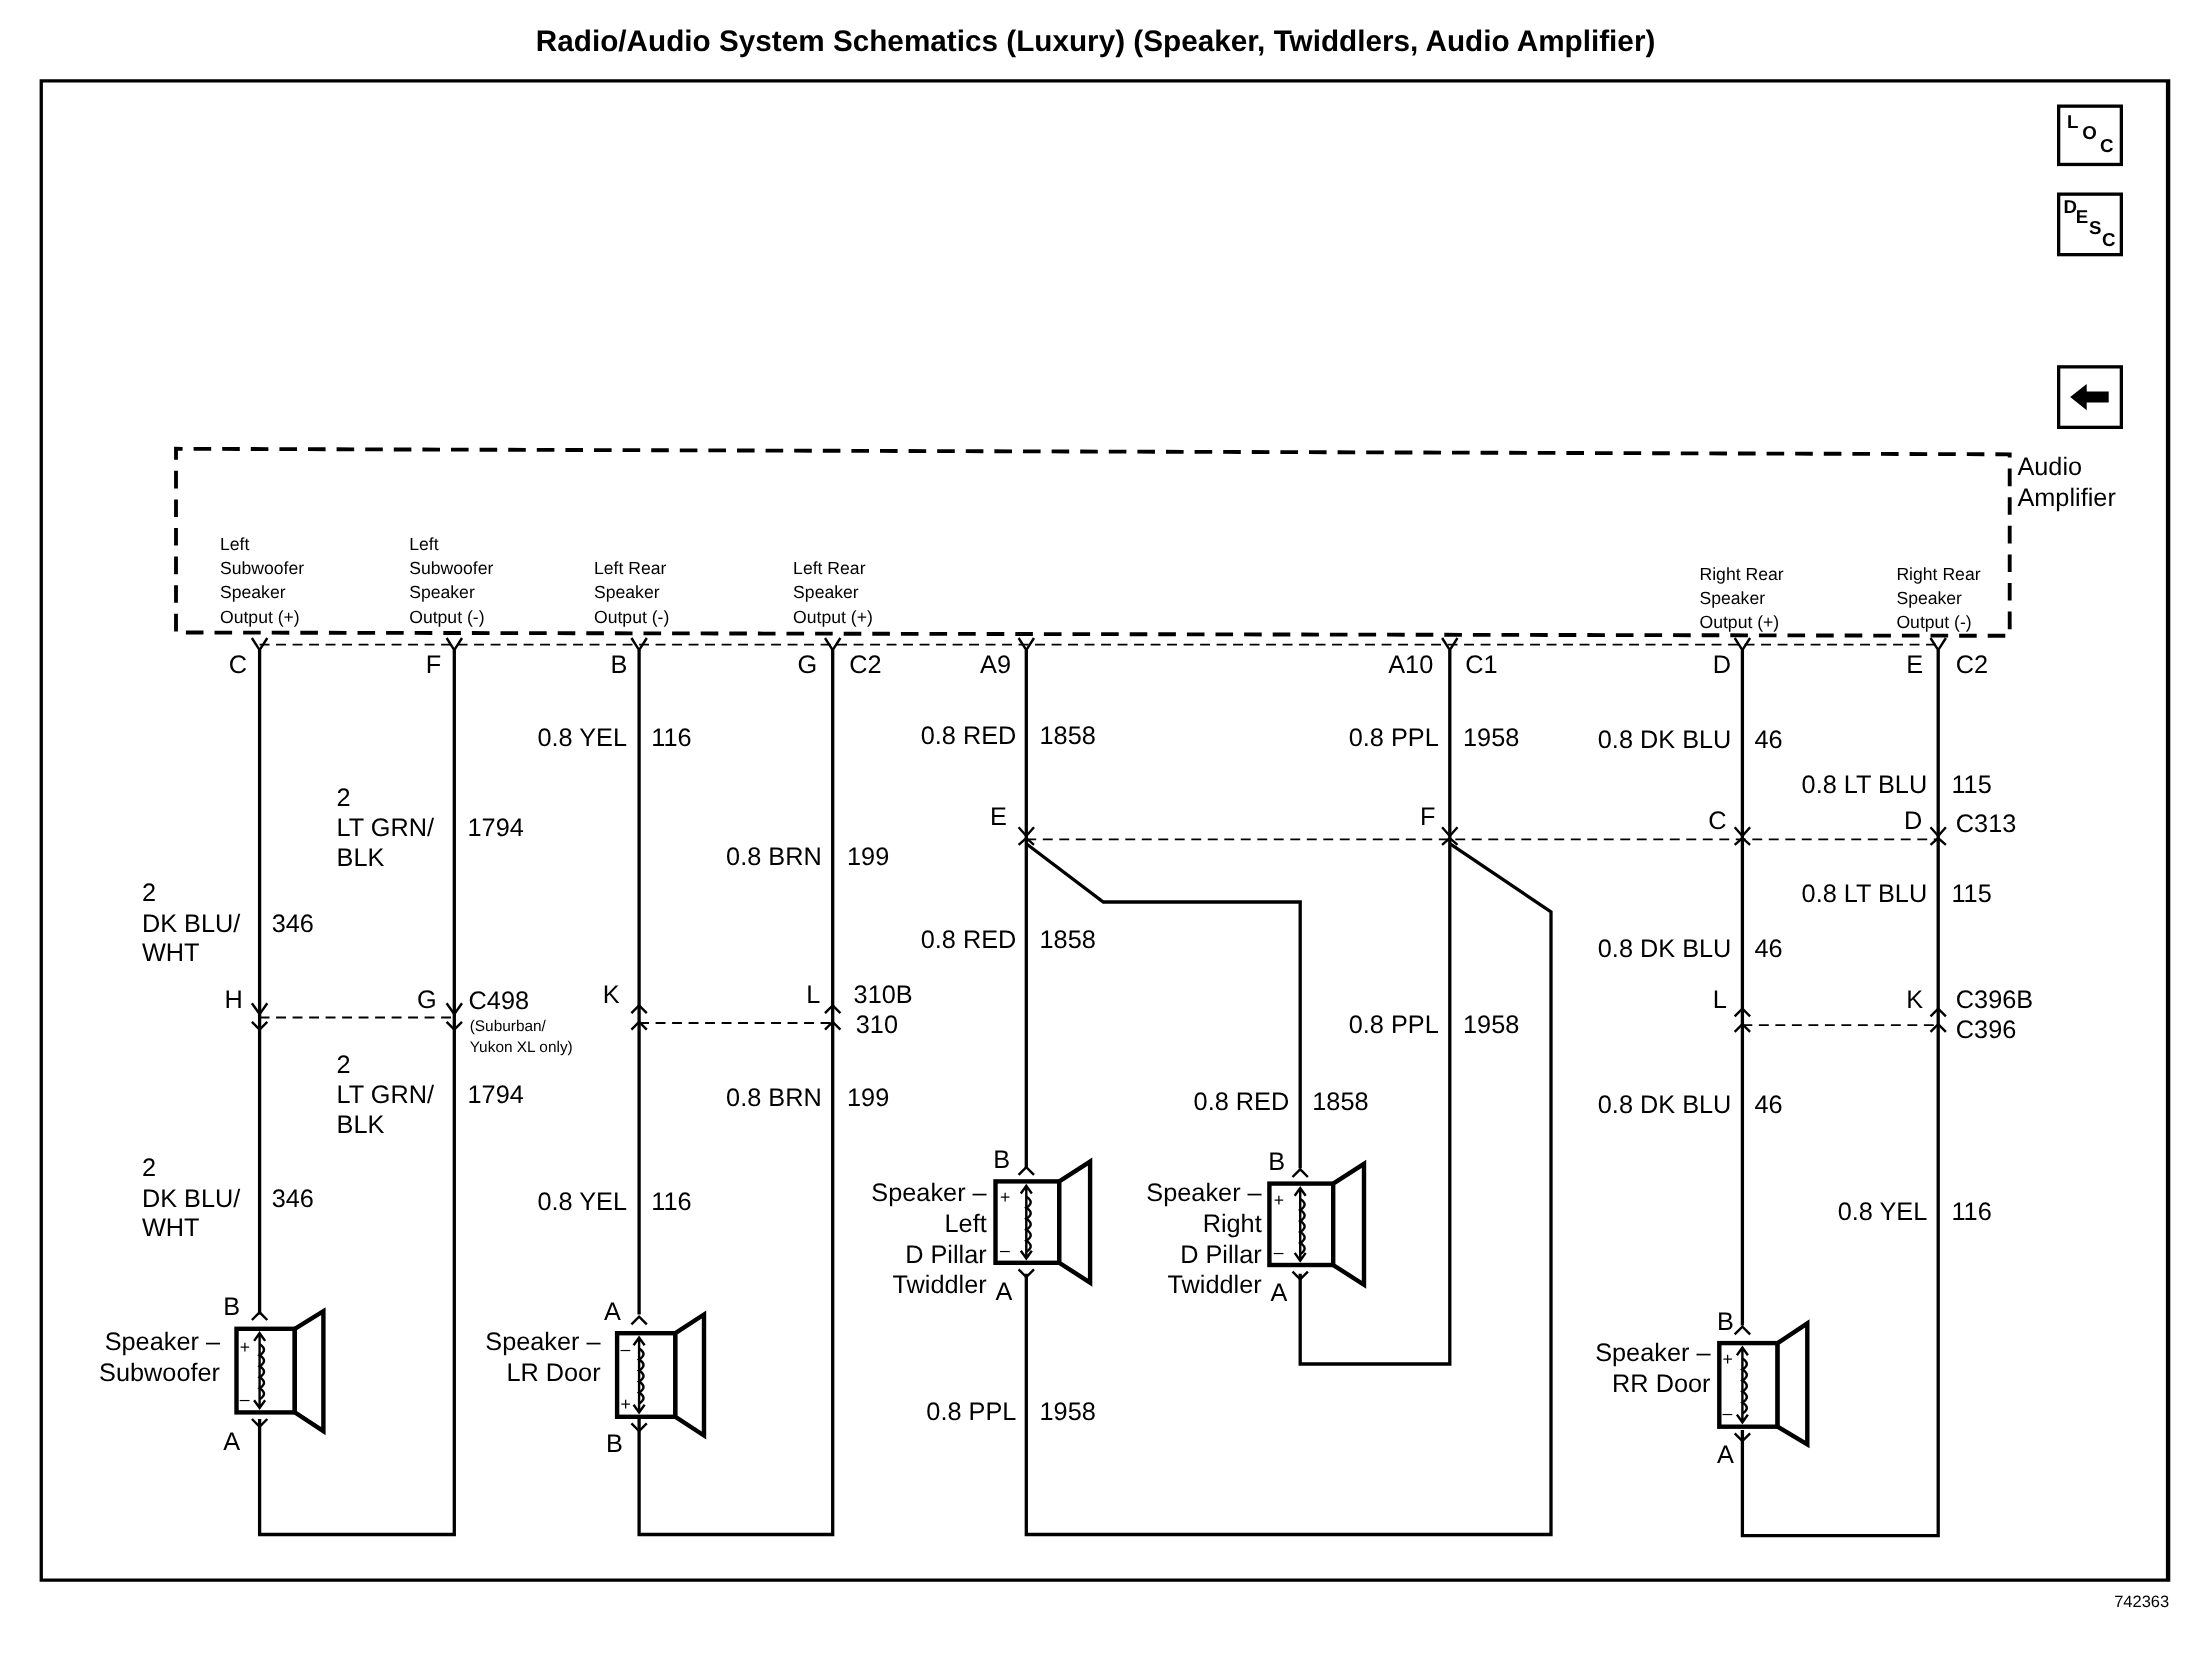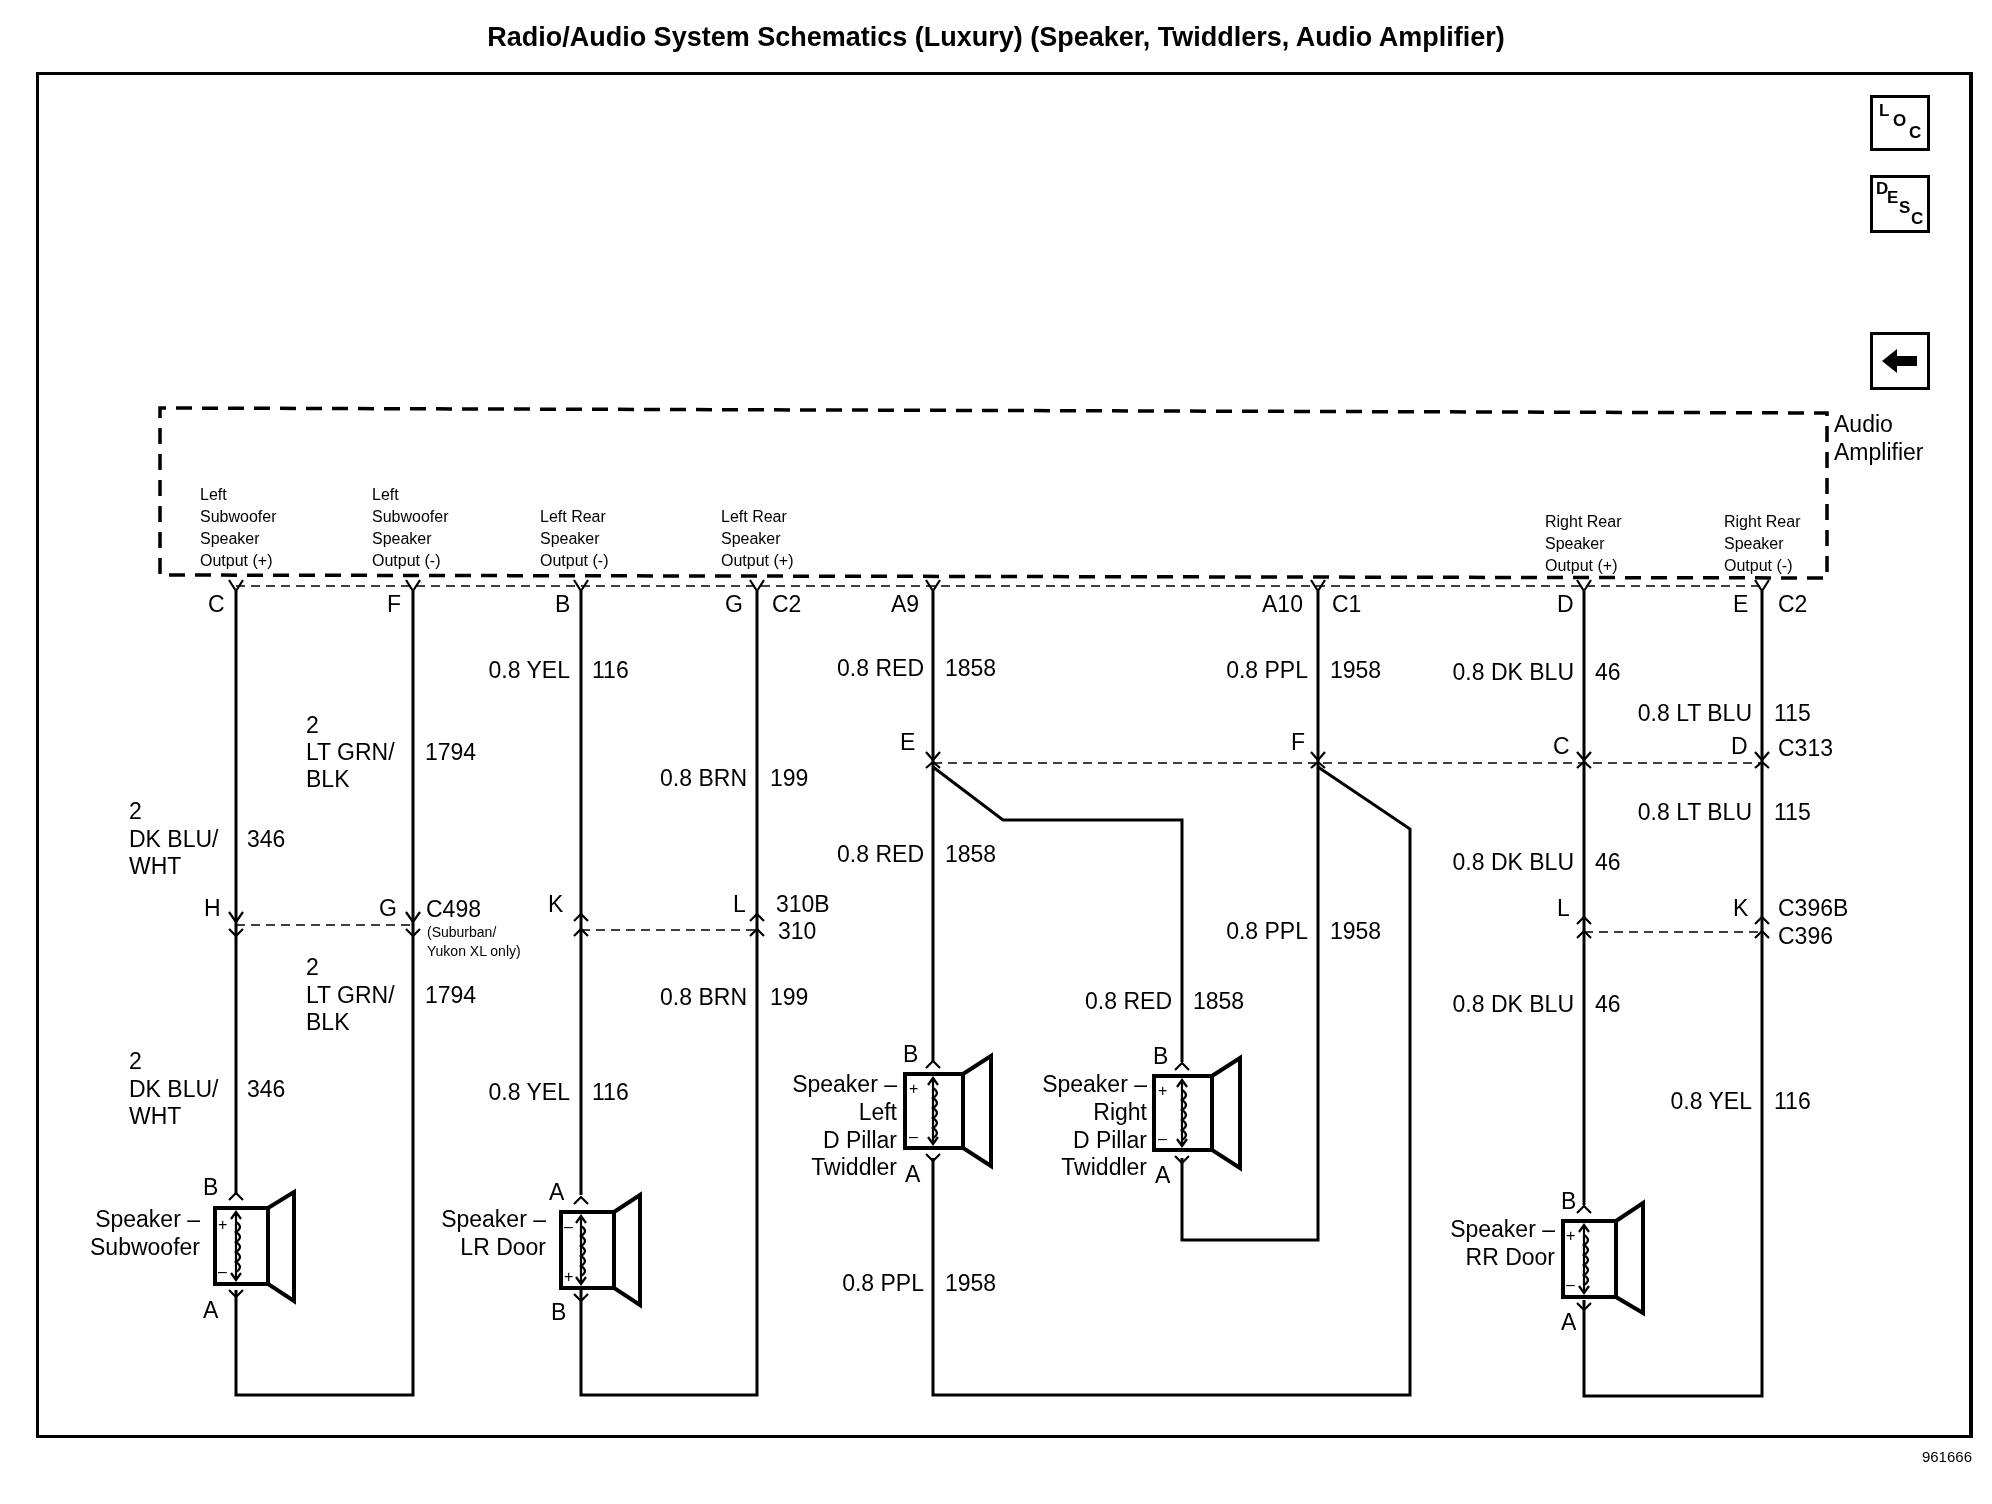--- a/index.html
+++ b/index.html
@@ -307,13 +307,13 @@
     <path class="pin" d="M1577,1213 L1584,1206 L1591,1213 M1577,1303 L1584,1310 L1591,1303"></path>
   </g>
   <text class="sm" x="1566" y="1241">+</text>
   <text class="sm" x="1566" y="1290">–</text>
   <text class="lbl" x="1561" y="1209">B</text>
   <text class="lbl" x="1561" y="1330">A</text>
   <text class="lbl" x="1555" y="1237" text-anchor="end">Speaker –</text>
   <text class="lbl" x="1555" y="1265" text-anchor="end">RR Door</text>
 </svg>
 
-<div id="fig-number">961666</div>
+<div id="fig-number">742363</div>
 
 </body></html>

